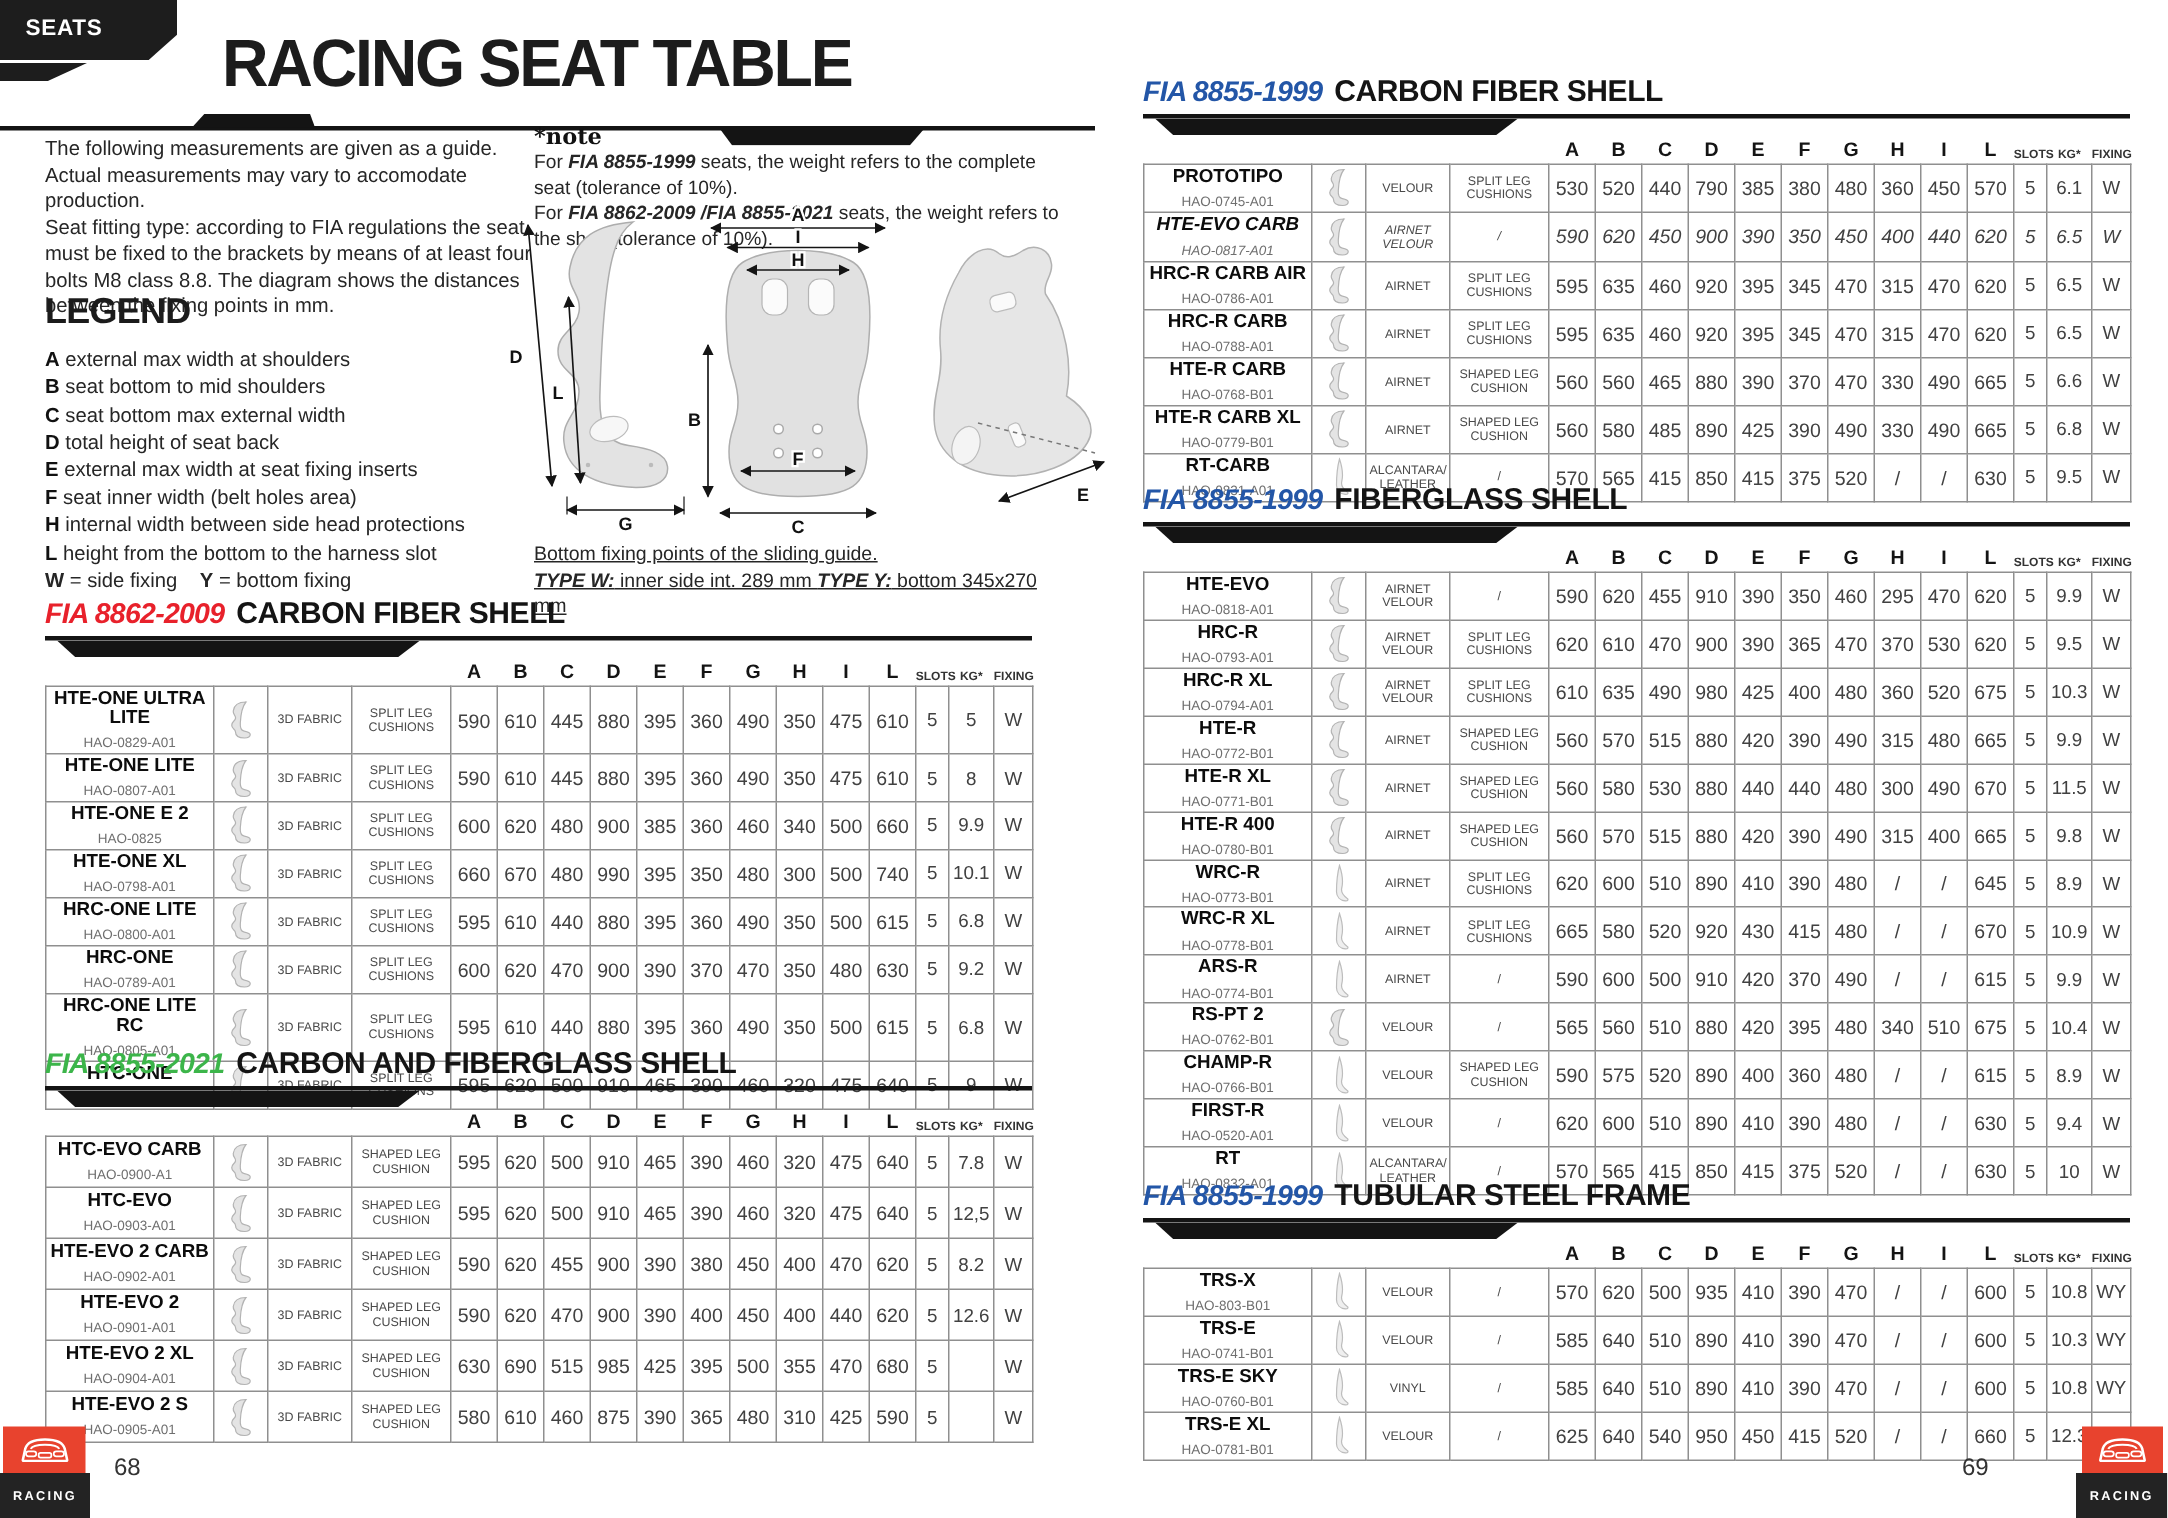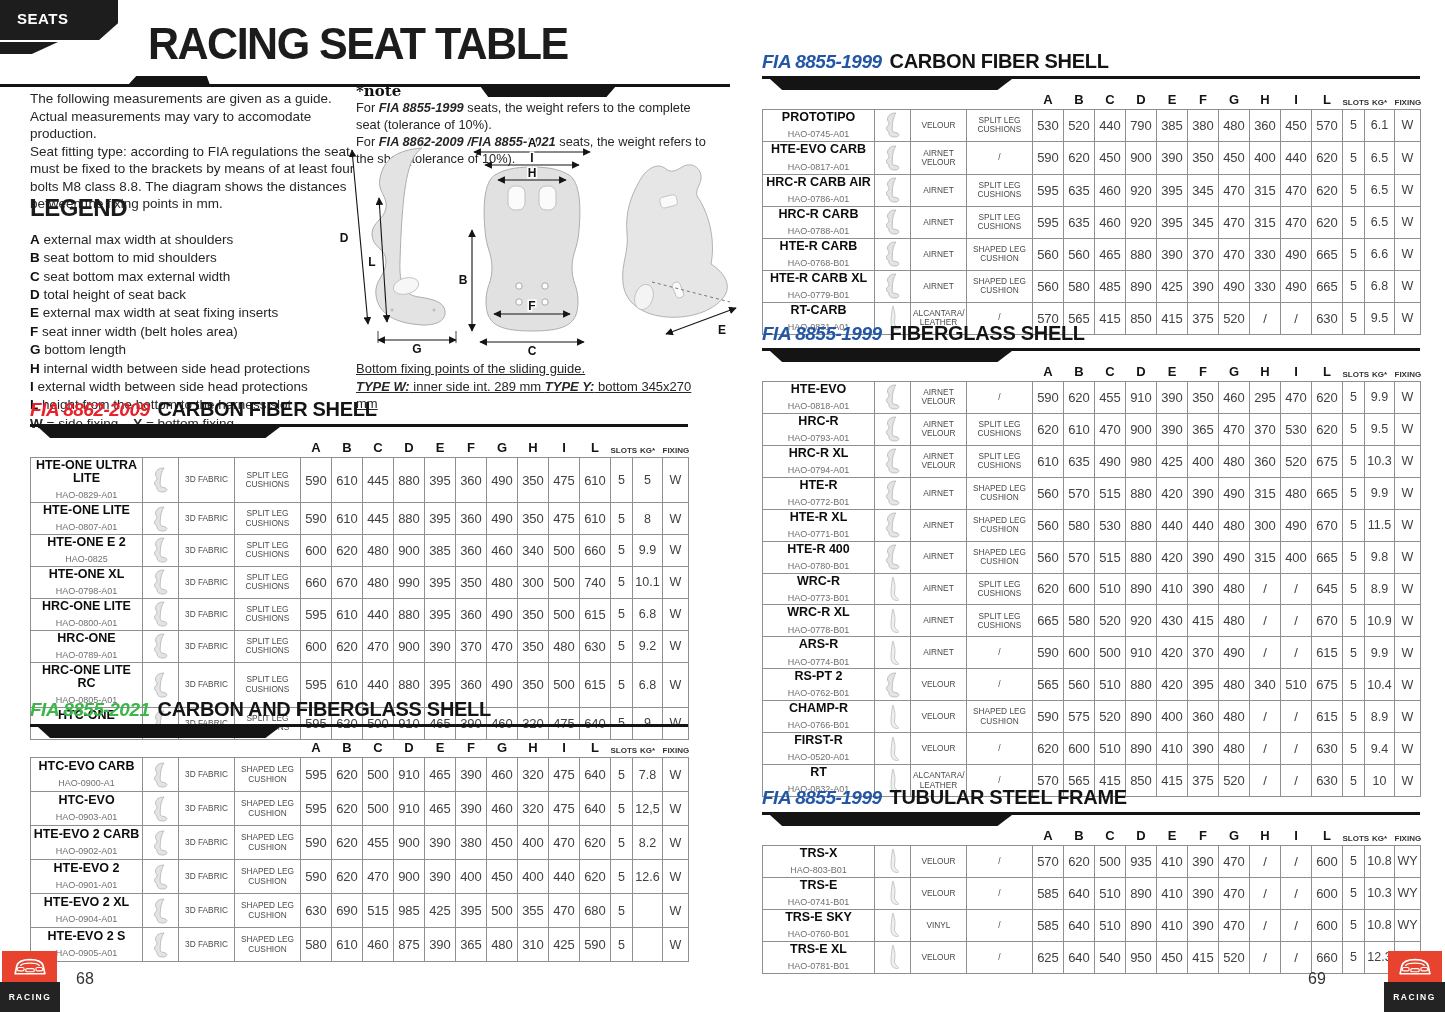--- a/index.html
+++ b/index.html
@@ -105,23 +105,21 @@
 
   <div class="legend">
     <div class="legend-title">LEGEND</div>
     <div>
         <div class="legend-item"><span class="lg-k">A</span><span> external max width at shoulders</span></div>
         <div class="legend-item"><span class="lg-k">B</span><span> seat bottom to mid shoulders</span></div>
         <div class="legend-item"><span class="lg-k">C</span><span> seat bottom max external width</span></div>
         <div class="legend-item"><span class="lg-k">D</span><span> total height of seat back</span></div>
         <div class="legend-item"><span class="lg-k">E</span><span> external max width at seat fixing inserts</span></div>
         <div class="legend-item"><span class="lg-k">F</span><span> seat inner width (belt holes area)</span></div>
-        <div class="legend-item"><span class="lg-k">G</span><span> bottom length</span></div>
         <div class="legend-item"><span class="lg-k">H</span><span> internal width between side head protections</span></div>
-        <div class="legend-item"><span class="lg-k">I</span><span> external width between side head protections</span></div>
         <div class="legend-item"><span class="lg-k">L</span><span> height from the bottom to the harness slot</span></div>
       </div>
     <div class="legend-fixing"><span class="sb">W</span><span> = side fixing    </span><span class="sb">Y</span><span> = bottom fixing</span></div>
   </div>
 
   <svg class="diagram" width="424" height="222" viewBox="0 0 424 222">
     <defs>
       <marker id="ah" viewBox="0 0 10 10" refX="9" refY="5" markerWidth="7" markerHeight="7" orient="auto-start-reverse">
         <path d="M0,0 L10,5 L0,10 Z" fill="#141414"></path>
       </marker>
@@ -715,21 +713,21 @@
             <td class="c-num">385</td>
             <td class="c-num">380</td>
             <td class="c-num">480</td>
             <td class="c-num">360</td>
             <td class="c-num">450</td>
             <td class="c-num">570</td>
             <td class="c-slots">5</td>
             <td class="c-kg">6.1</td>
             <td class="c-fix">W</td>
           </tr>
-          <tr style="height: 33px;">
+          <tr style="height: 33px; font-style: italic;">
             <td class="c-name">
               <div class="row-name">HTE-EVO CARB</div>
               <div class="row-code">HAO-0817-A01</div>
             </td>
             <td class="c-icon">
               <svg width="22" height="26" viewBox="0 0 22 26">
                 <path d="M14,1 C9,1 6,3 5.5,7 C5.2,9.5 7.5,10 7,12 C6.5,14 4.5,14 4.5,16.5 C4.5,19 7,19 7,21 C7,23.5 9,25 13,25 C15.5,25 17,24 16.8,22.5 C16.6,21 14.5,20.7 12.5,20.3 C10.5,19.9 10,18.5 10.2,15 C10.5,9 11.5,4 14,1 Z" fill="#e4e4e4" stroke="#b3b3b3" stroke-width="0.8"></path>
               </svg>
             </td>
             <td class="c-uph">AIRNET VELOUR</td>

